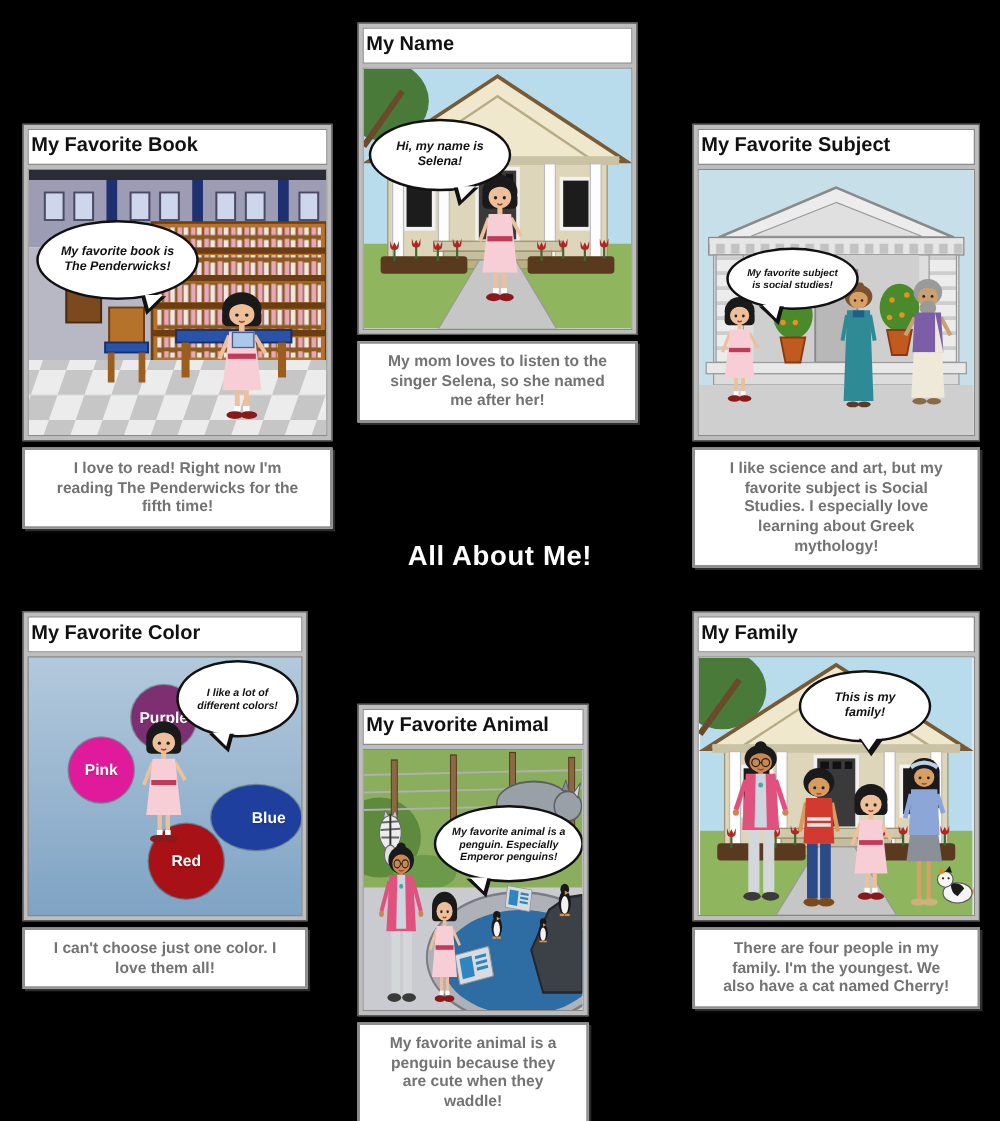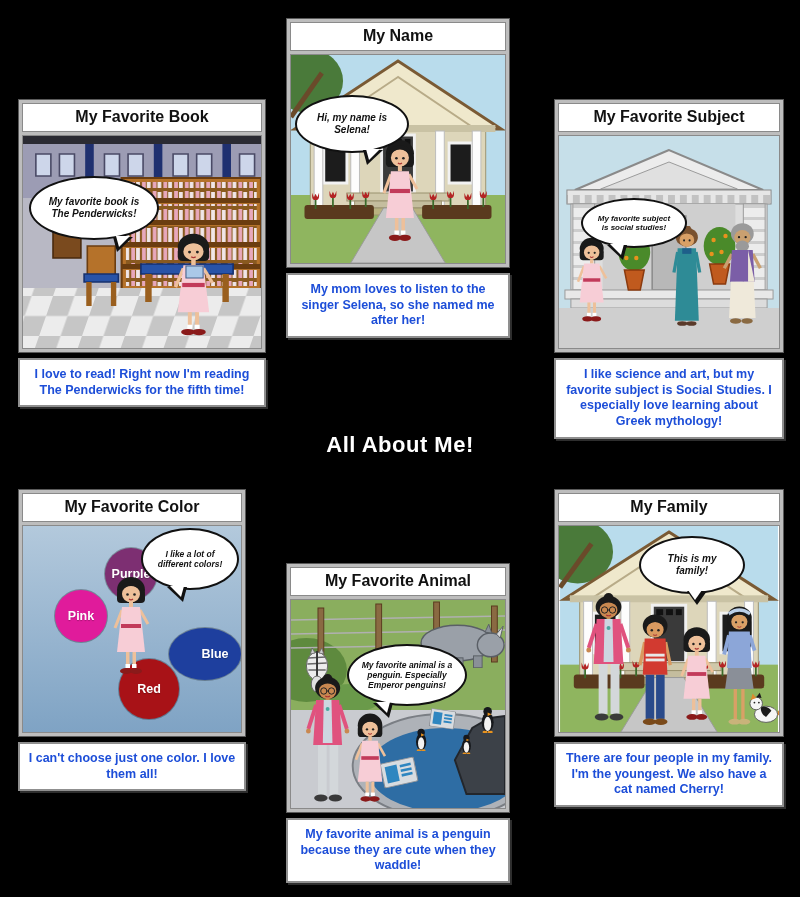--- a/index.html
+++ b/index.html
@@ -7,32 +7,32 @@
     position:relative; width:800px; height:897px; background:#000;
     font-family:"Liberation Sans", sans-serif; overflow:hidden;
   }
   .panel { position:absolute; }
   .cellframe {
     background:#bdbdbd; padding:3px; border:1px solid #5a5a5a;
     box-shadow:2px 3px 5px rgba(0,0,0,.65);
   }
   .panel-title {
     background:#fff; border:1px solid #8a8a8a; margin-bottom:3px;
-    text-align:center; font-weight:bold; font-size:16px; color:#111;
+    text-align:left; font-weight:bold; font-size:16px; color:#111;
     padding:4px 2px 5px;
   }
   .panel-image {
     position:relative; border:1px solid #8a8a8a; background:#fff; overflow:hidden;
   }
   .panel-image svg.scene { display:block; width:100%; height:100%; }
   .panel-caption {
     margin-top:5px; background:#fff; border:2px solid #8f8f8f;
-    box-shadow:2px 2px 0 #2e2e2e; color:#1d4ed8;
+    box-shadow:2px 2px 0 #2e2e2e; color:#737373;
     font-weight:bold; font-size:12.5px; line-height:1.25;
-    text-align:center; padding:7px 6px;
+    text-align:center; padding:7px 20px;
   }
   .bubble {
     position:absolute; background:#fff; border:2px solid #111; border-radius:50%;
     display:flex; align-items:center; justify-content:center; text-align:center;
     font-weight:bold; color:#111; line-height:1.18; padding:9px 11px;
     box-sizing:border-box; z-index:6;font-style:italic;
   }
   .tail { position:absolute; width:0; height:0; border-style:solid; pointer-events:none; }
   .t-right.dark  { right:24px; bottom:-14px; border-width:15px 16px 0 4px;  border-color:#111 transparent transparent transparent; }
   .t-right.lite  { right:27px; bottom:-9px;  border-width:11px 11px 0 3px;  border-color:#fff transparent transparent transparent; }
@@ -56,21 +56,21 @@
   .c-green  { left:134px; top:46px;  width:56px; height:56px; }
   .c-blue   { left:146px; top:102px; width:52px; height:52px;padding-left:20px; }
   .c-teal   { left:40px;  top:123px; width:54px; height:54px; }
   .c-red    { left:96px;  top:133px; width:60px; height:60px; }
   .color-girl { position:absolute; left:86px; top:50px; width:44px; height:100px; z-index:4; }
   
   #p-book    { left:18px;  top:99px;  width:248px; }
   #p-name    { left:286px; top:18px;  width:224px; }
   #p-subject { left:554px; top:99px;  width:230px; }
   #p-color   { left:18px;  top:489px; width:228px; }
-  #p-animal  { left:286px; top:563px; width:224px; }
+  #p-animal  { left:286px; top:563px; width:185px; }
   #p-family  { left:554px; top:489px; width:230px; }
   #p-book .panel-image, #p-subject .panel-image { height:212px; }
   #p-name .panel-image, #p-animal .panel-image  { height:208px; }
   #p-color .panel-image, #p-family .panel-image { height:206px; }
   .bb-book    { left:6px;   top:40px; width:130px; height:64px; font-size:10px; }
   .bb-name    { left:4px;   top:40px; width:114px; height:58px; font-size:10px; }
   .bb-subject { left:22px;  top:62px; width:106px; height:50px; font-size:8px; }
   .bb-color   { left:118px; top:2px;  width:98px;  height:62px; font-size:8.5px; }
   .bb-animal  { left:56px;  top:44px; width:120px; height:62px; font-size:8.5px; }
   .bb-family  { left:80px;  top:10px; width:106px; height:58px; font-size:10px; }

